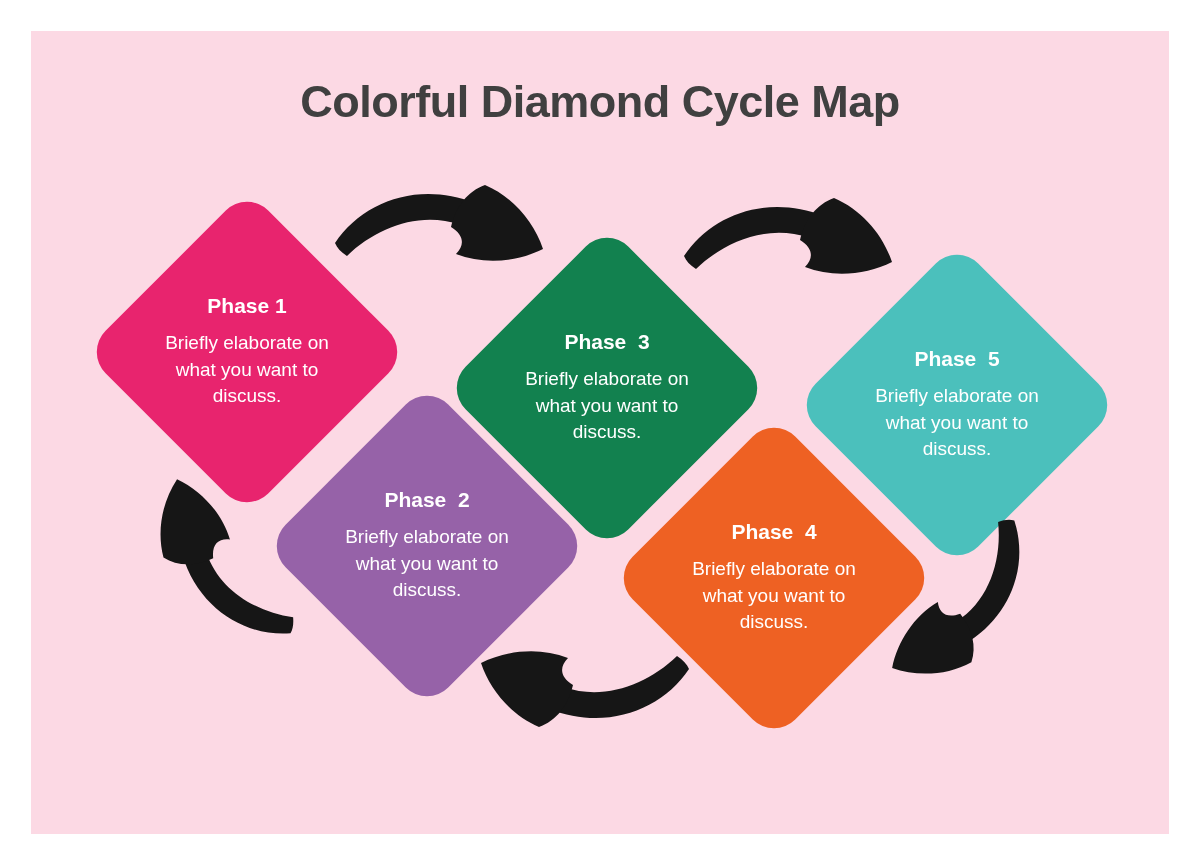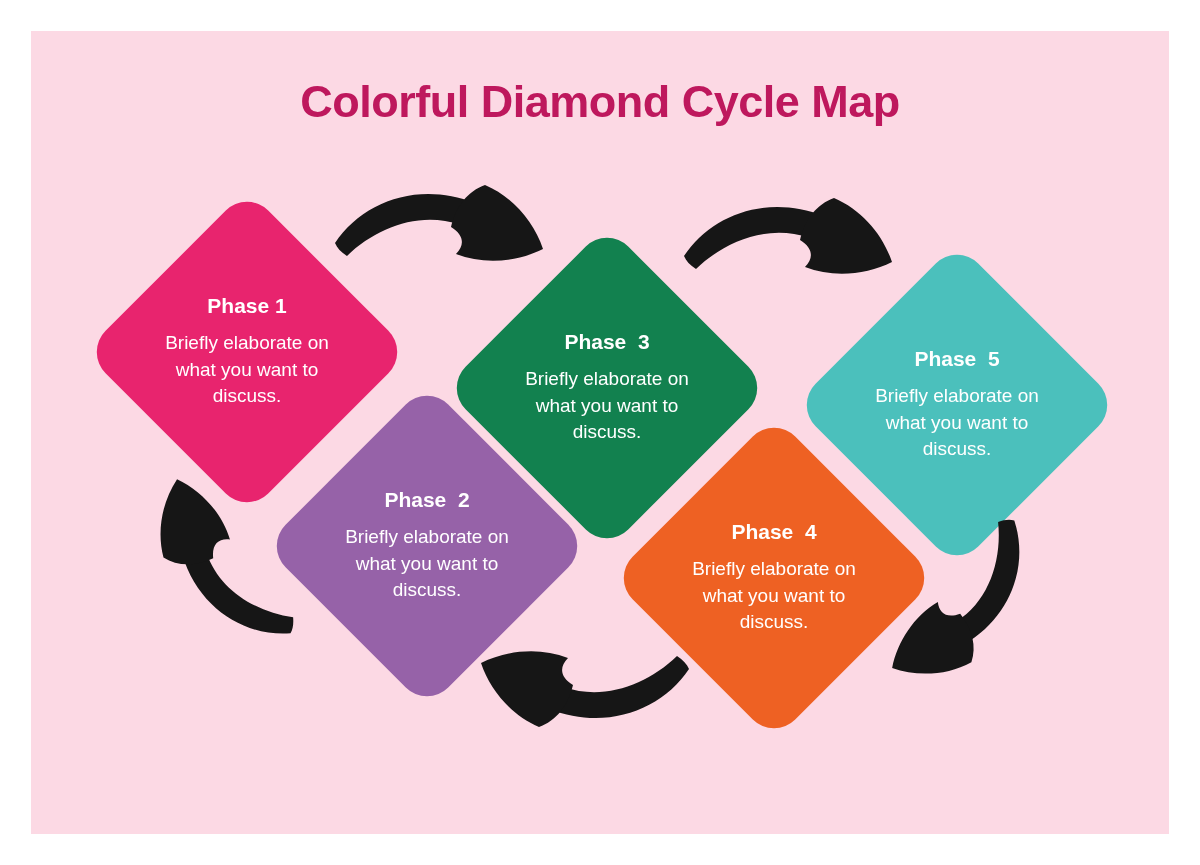--- a/index.html
+++ b/index.html
@@ -97,21 +97,21 @@
              C 180 14, 201 39, 210 66
              C 184 79, 151 82, 123 71
              C 132 62, 131 52, 118 44 Z"></path>
   </symbol>
 </svg>
 
 <div id="page">
 
   <div class="canvas" style="background-color: rgb(252, 217, 228);"></div>
 
-  <h1 class="title" style="color: #be185d;">Colorful Diamond Cycle Map</h1>
+  <h1 class="title" style="color: #404040;">Colorful Diamond Cycle Map</h1>
 
   <div class="diamond d1" style="background-color: rgb(232, 36, 110);">
     <div class="dtext">
       <div class="dtitle">Phase 1</div>
       <div class="dbody">Briefly elaborate on what you want to discuss.</div>
     </div>
   </div>
 
   <div class="diamond d2" style="background-color: rgb(150, 98, 168);">
     <div class="dtext">

